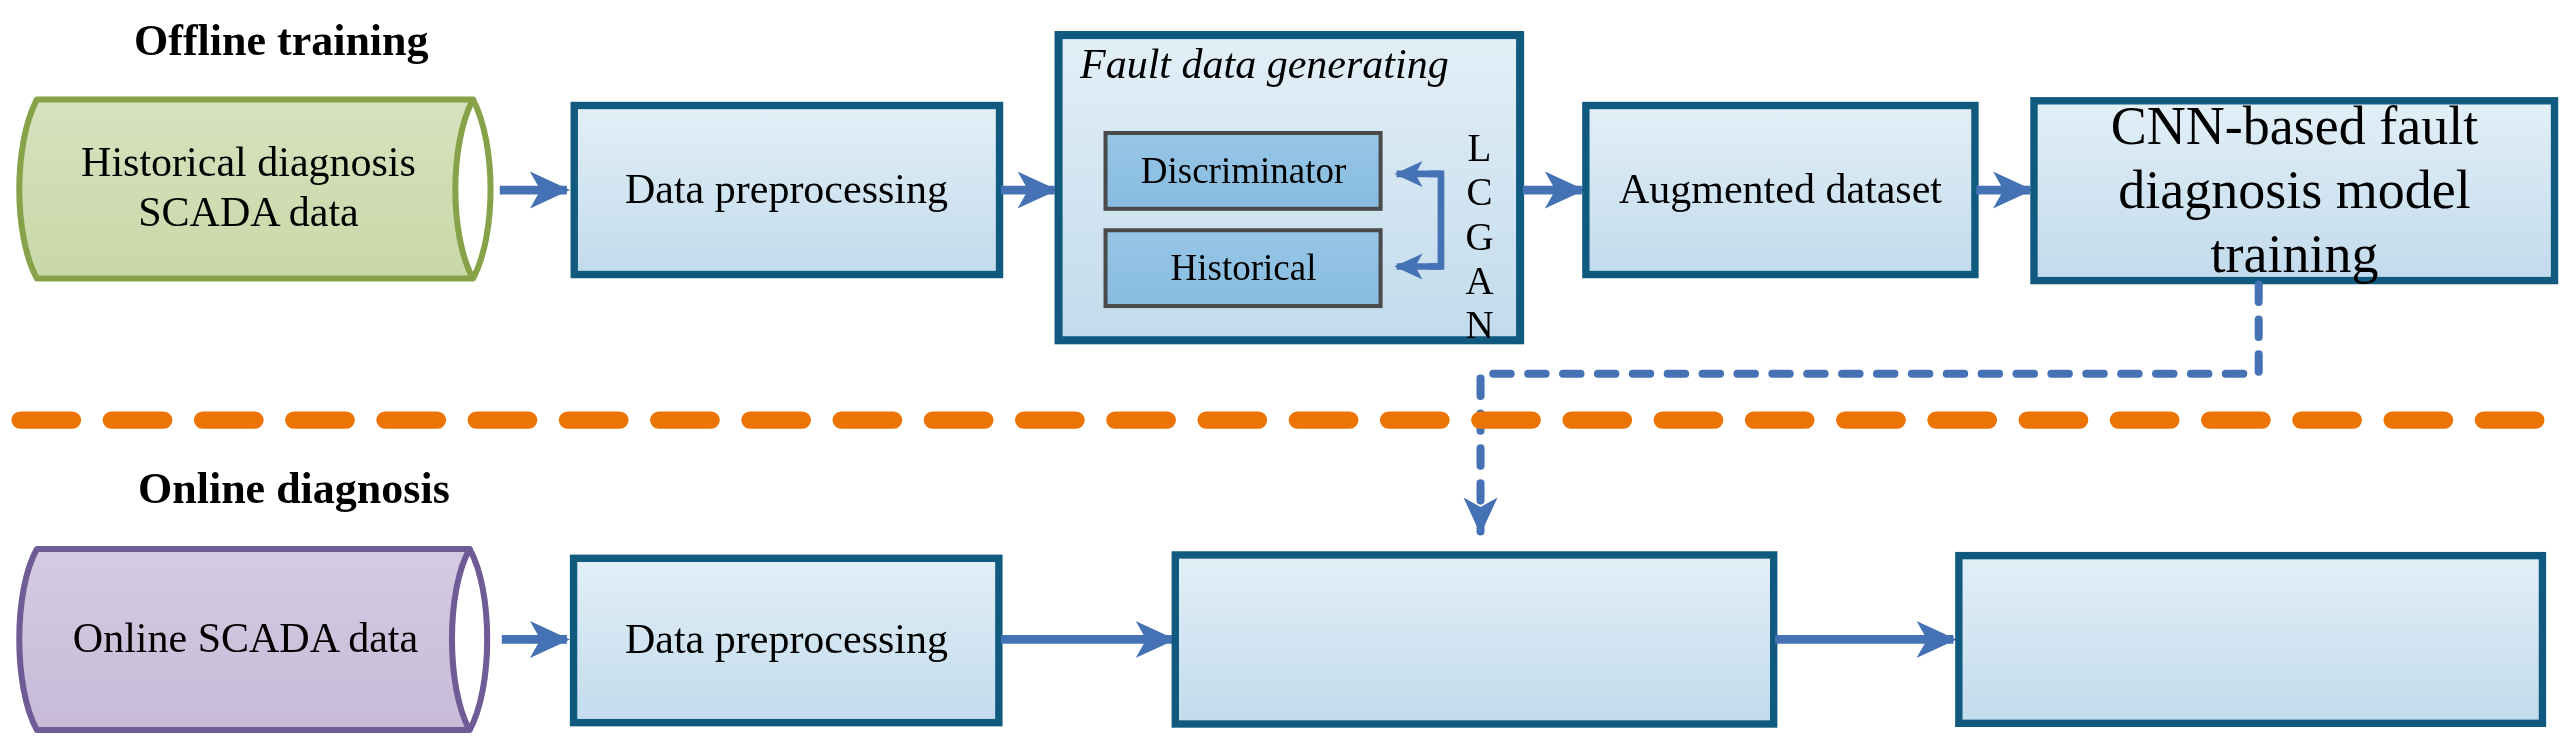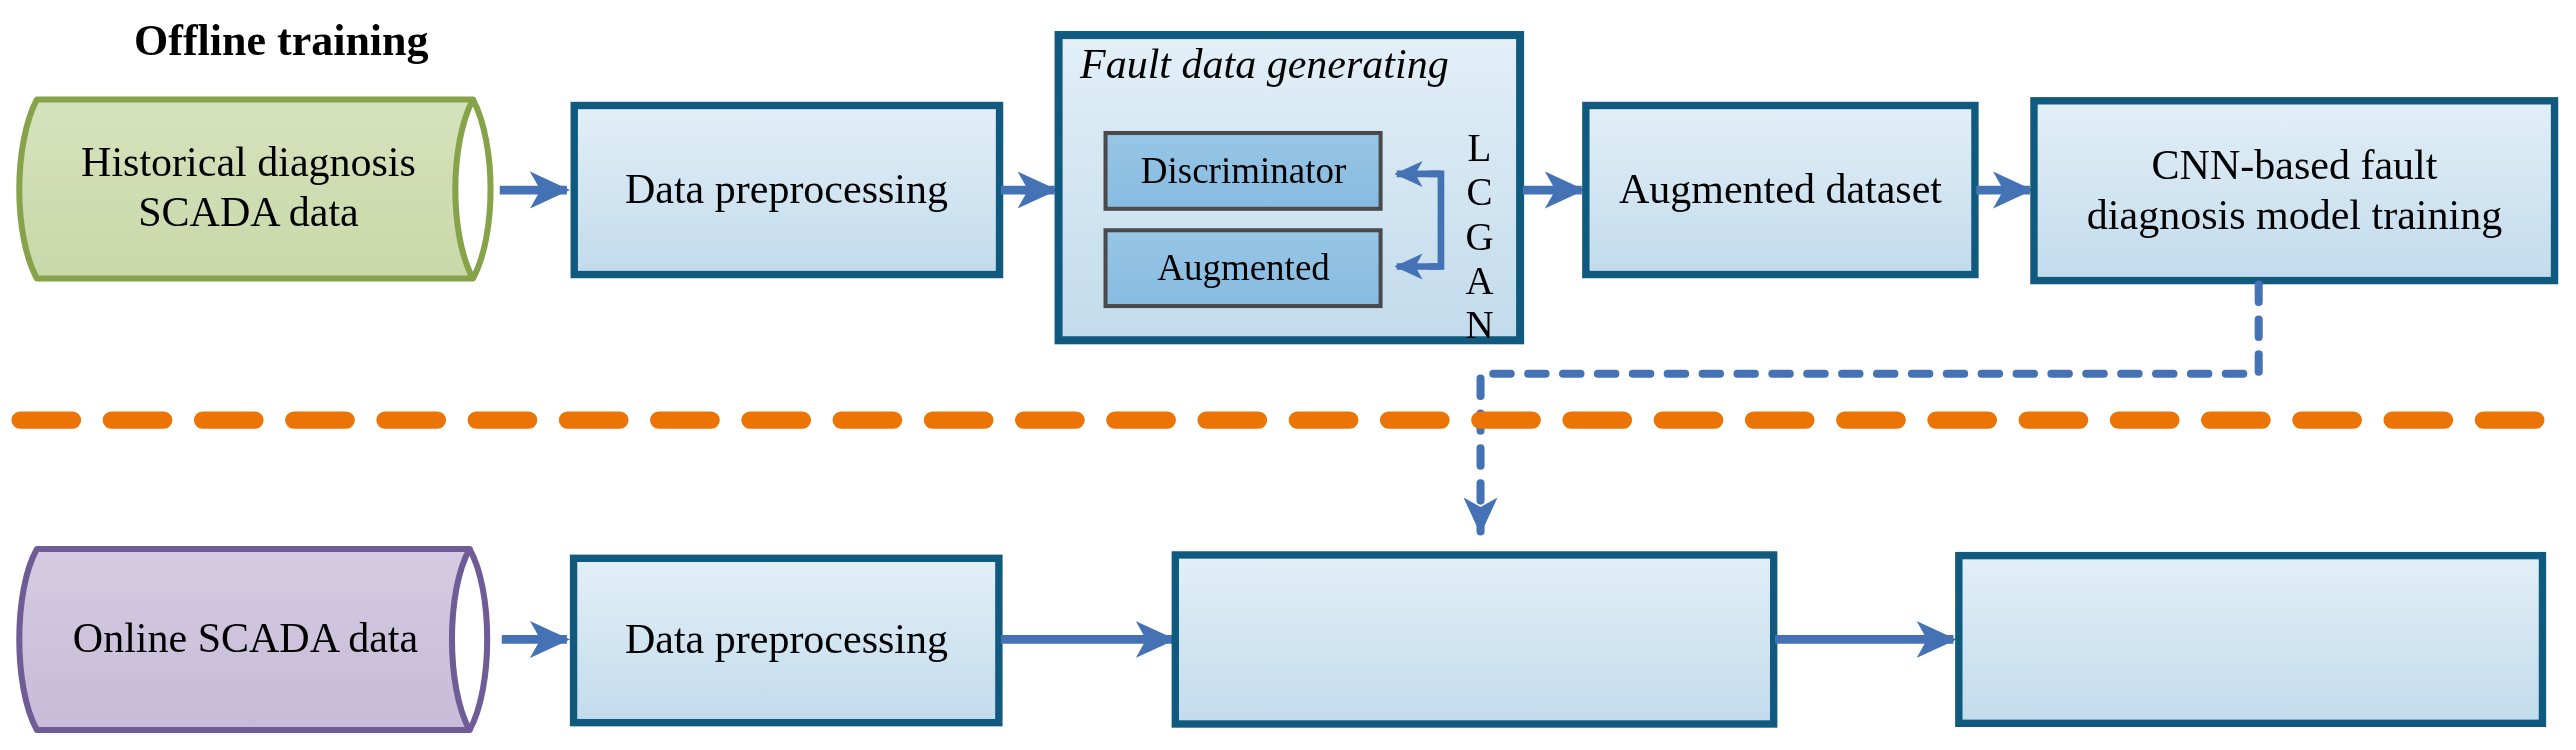--- a/index.html
+++ b/index.html
@@ -110,37 +110,38 @@
 
     <rect x="1752" y="827" width="892" height="252" fill="url(#blueGrad)" stroke="#10597f" stroke-width="11"></rect>
 
     <line x1="2646" y1="953" x2="2912" y2="953" stroke="#4472b4" stroke-width="13" marker-end="url(#arrowBlue)"></line>
 
     <rect x="2920" y="828" width="870" height="250" fill="url(#blueGrad)" stroke="#10597f" stroke-width="11"></rect>
   </svg>
 
   <div class="section-title" style="left:134px; top:14.8px; font-size:44px;">Offline training</div>
 
+  <div class="section-title" style="left:138px; top:463px; font-size:44px;">Online diagnosis</div>
 
   <div class="node-label" style="left:37px; top:107px; width:423px; height:161px; font-size:42px;">Historical diagnosis
 SCADA  data</div>
 
   <div class="node-label" style="left:574px; top:105px; width:425px; height:169px; font-size:42px;">Data preprocessing</div>
 
   <div class="box-title" style="left:1080px; top:40px; font-size:42px;font-style:italic;">Fault data generating</div>
 
   <div class="node-label" style="left:1106px; top:133px; width:275px; height:76px; font-size:37px;text-align:center;">Discriminator</div>
 
-  <div class="node-label" style="left:1106px; top:230px; width:275px; height:76px; font-size:37px;">Augmented</div>
+  <div class="node-label" style="left:1106px; top:230px; width:275px; height:76px; font-size:37px;">Historical</div>
 
   <div class="vert-label" style="left:1457px; top:126px; font-size:39px;">LCGAN</div>
 
   <div class="node-label" style="left:1586px; top:105px; width:389px; height:169px; font-size:42px;">Augmented dataset</div>
 
-  <div class="node-label" style="left:2034px; top:101px; width:521px; height:180px; font-size:42px;text-align:center;">CNN-based fault
+  <div class="node-label" style="left:2034px; top:101px; width:521px; height:180px; font-size:54px;text-align:center;">CNN-based fault
 diagnosis model training</div>
 
   <div class="node-label" style="left:34px; top:550px; width:423px; height:178px; font-size:42px;">Online SCADA data</div>
 
   <div class="node-label" style="left:574px; top:558px; width:425px; height:164px; font-size:42px;">Data preprocessing</div>
 
 
 
 </div>
 

